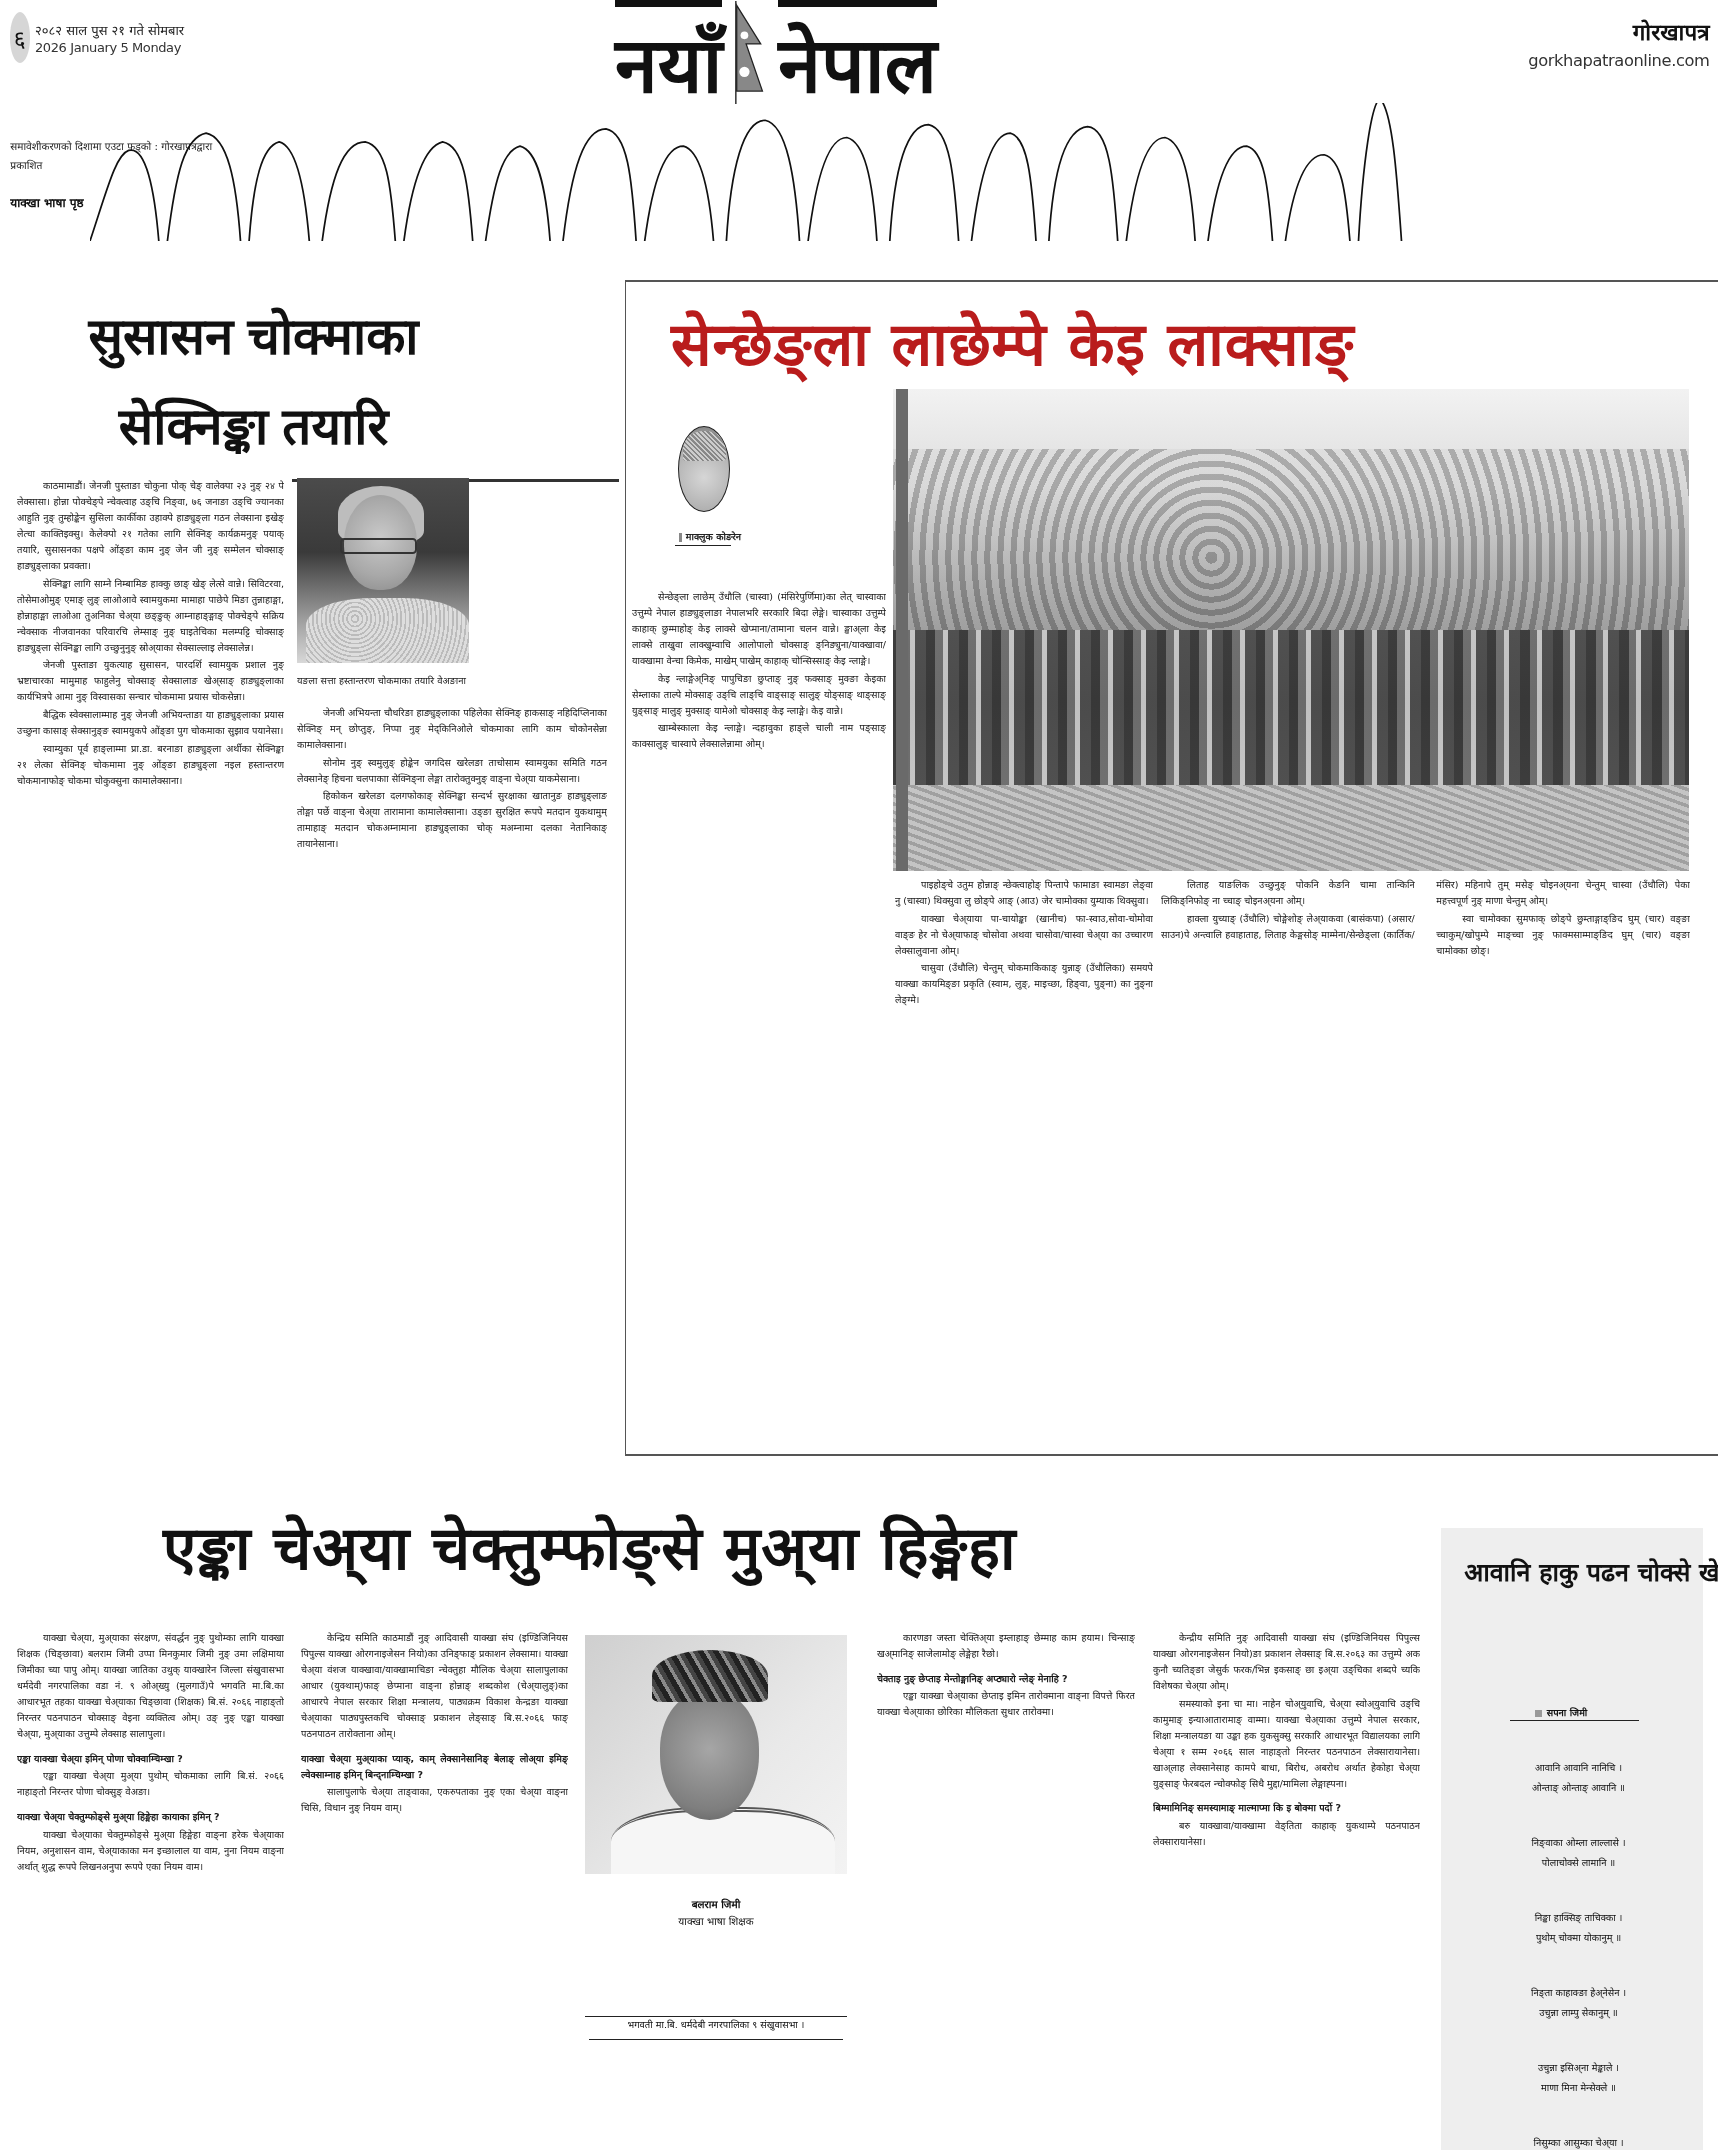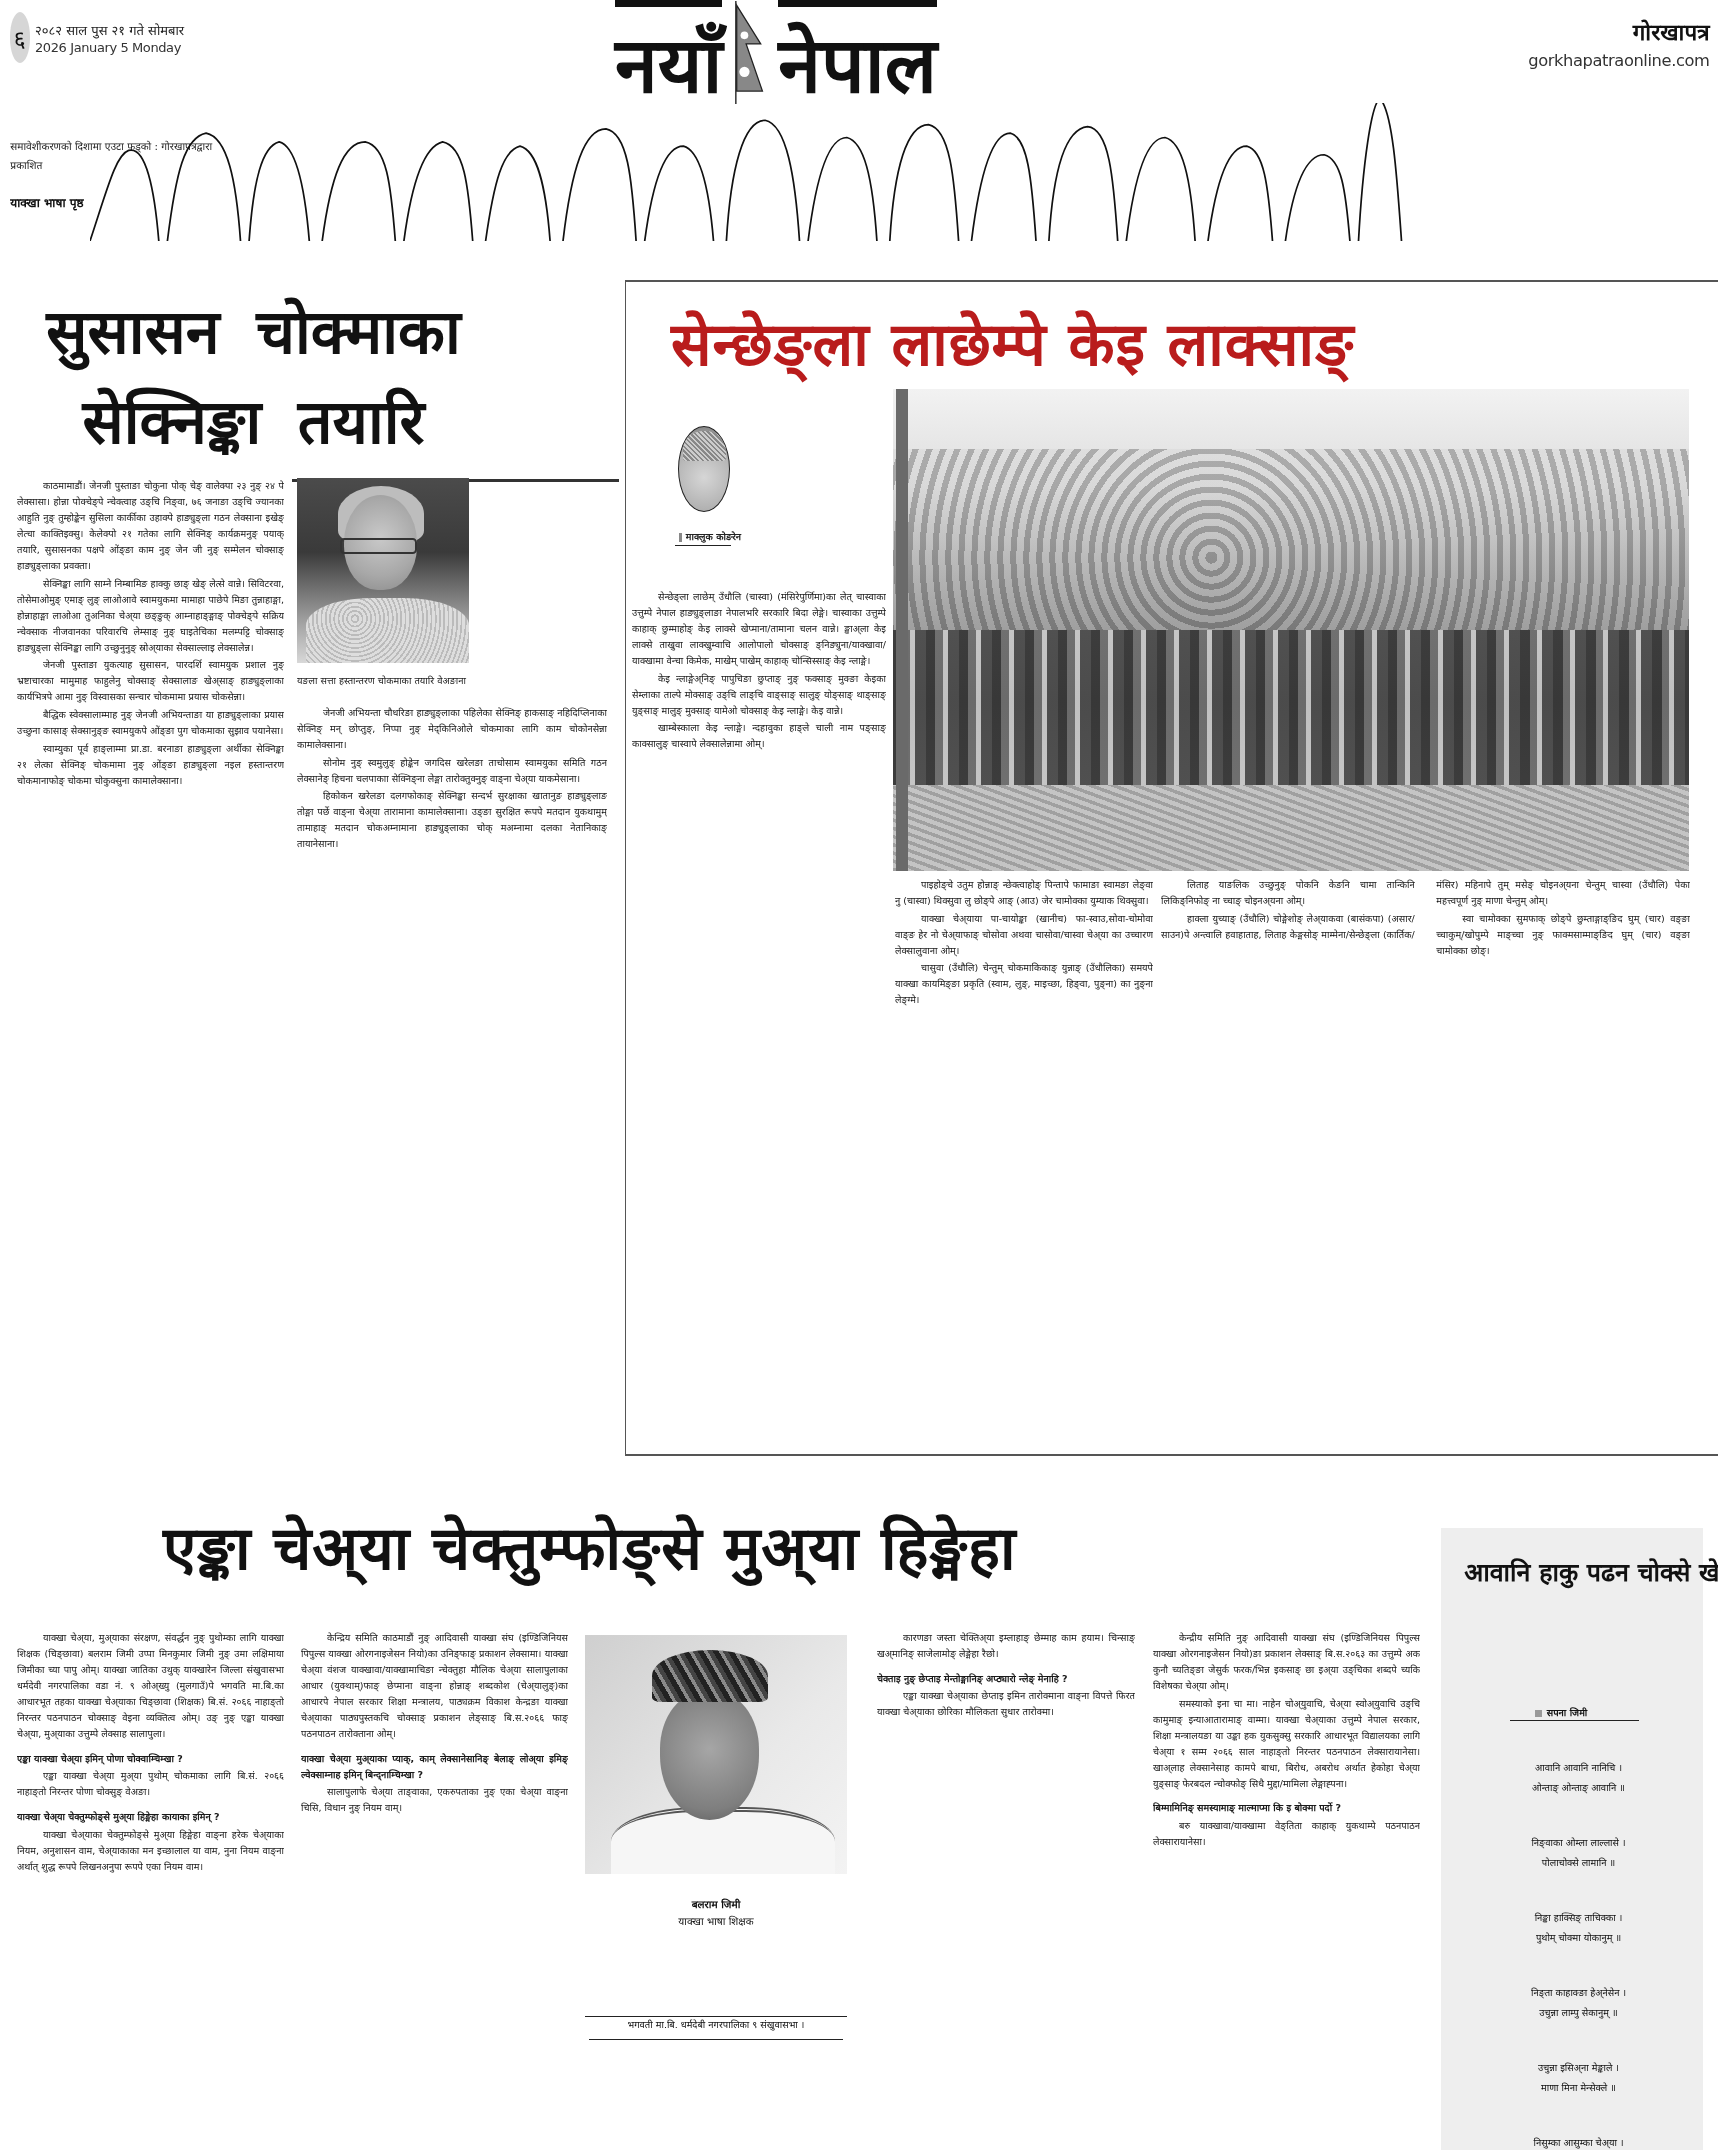--- a/index.html
+++ b/index.html
@@ -14,21 +14,21 @@
   .tagline { position: absolute; left: 10.3px; top: 137px; font-size: 10.3px; line-height: 19px; color: #222; width: 215px; }
   .section-label { position: absolute; left: 10.3px; top: 194px; font-size: 12px; font-weight: bold; color: #111; }
   .crowd { position: absolute; left: 90px; top: 103px; width: 1333px; height: 138px; }
   .title-wrap { position: absolute; left: 615px; top: 8.6px; height: 95px; display: flex; align-items: flex-end; gap: 13px; }
   .title-word { font-family: "DejaVu Sans", sans-serif; font-size: 77px; font-weight: bold; line-height: 1; color: #111; border-top: 9.5px solid #111; padding-top: 20px; }
   .flag-wrap { width: 30px; height: 103px; position: relative; }
   .brand { position: absolute; right: 9.5px; top: 15.5px; font-size: 22.4px; font-weight: bold; color: #111; }
   .brand-url { position: absolute; right: 9.5px; top: 51px; font-size: 16.3px; color: #333; letter-spacing: -0.4px; }
 
   
-  .a1-headline { position: absolute; left: 17px; top: 292px; width: 473px; font-family: Liberation Mono, monospace; font-size: 61px; font-weight: bold; line-height: 90px; text-align: center; color: #111; }
+  .a1-headline { position: absolute; left: 17px; top: 292px; width: 473px; font-family: Liberation Sans, sans-serif; font-size: 51px; font-weight: bold; line-height: 90px; text-align: center; color: #111; }
   .a1-rule { position: absolute; left: 292px; top: 479px; width: 327px; height: 2.6px; background: #333; }
   .a1-photo { position: absolute; left: 297px; top: 478px; width: 172px; height: 185px; background: linear-gradient(180deg,#4b4b4b 0%,#3a3a3a 40%,#9a9a9a 75%,#d8d8d8 100%); overflow: hidden; }
   .a1-photo .face { position:absolute; left:47px; top:17px; width:73px; height:95px; border-radius: 50% 50% 46% 46%; background: radial-gradient(circle at 50% 45%, #c9c9c9 0%, #a8a8a8 60%, #8a8a8a 100%); }
   .a1-photo .hair { position:absolute; left:41px; top:7.7px; width:86px; height:56px; border-radius: 50% 50% 20% 20%; background:#bdbdbd; }
   .a1-photo .glasses { position:absolute; left:43px; top:60px; width:77px; height:15.5px; border:2.2px solid #333; border-radius:4.3px; }
   .a1-photo .shawl { position:absolute; left:8.6px; top:120px; width:163px; height:69px; border-radius: 40% 40% 0 0; background: repeating-radial-gradient(circle at 30% 30%, #ddd 0 2.6px, #bbb 2.6px 4.3px); }
   .a1-caption { position: absolute; left: 297px; top: 673px; width: 176px; font-size: 9.5px; line-height: 16.3px; color: #222; }
   .col { position: absolute; font-size: 9.5px; line-height: 16px; text-align: justify; color: #1a1a1a; overflow: hidden; }
   .col p { text-indent: 26px; margin-bottom: 1.7px; }
   .col .sub { font-weight: bold; text-indent: 0; margin-top: 8.6px; }

